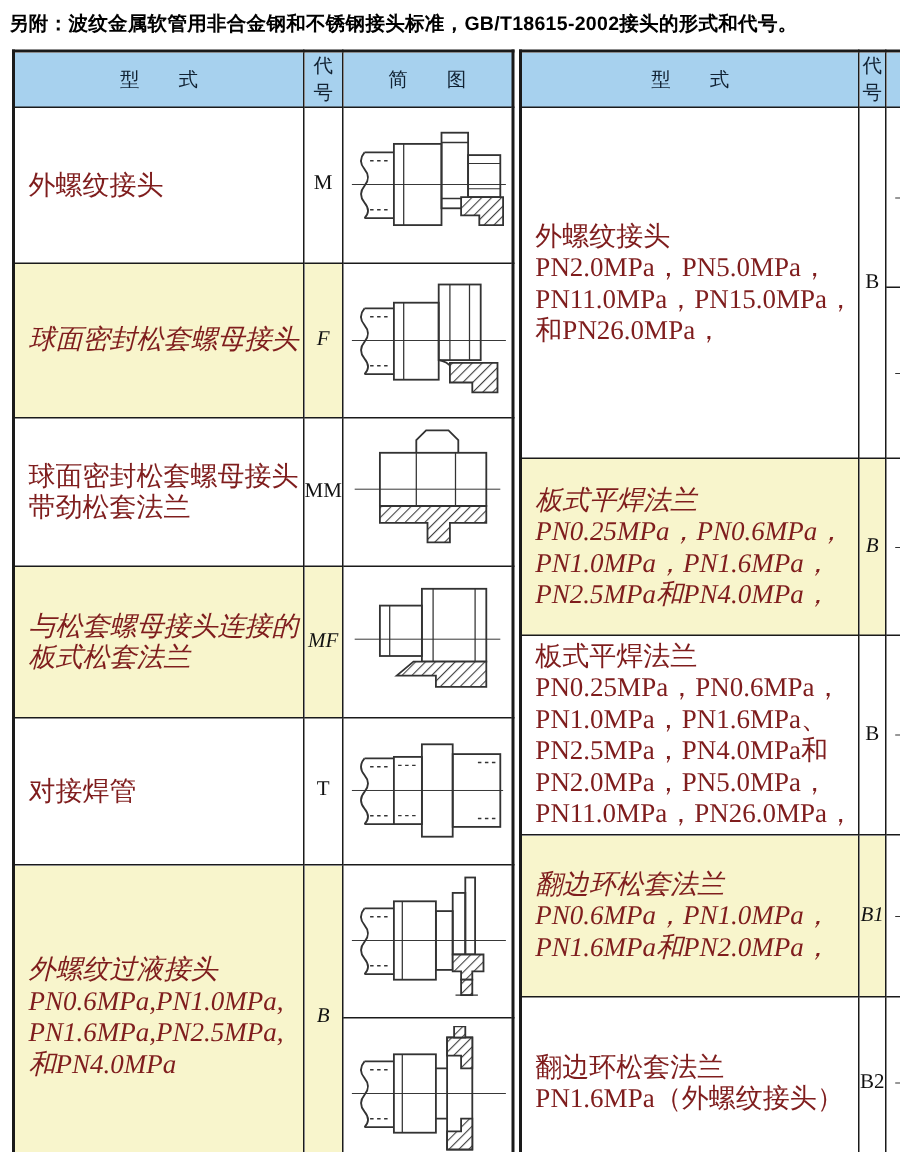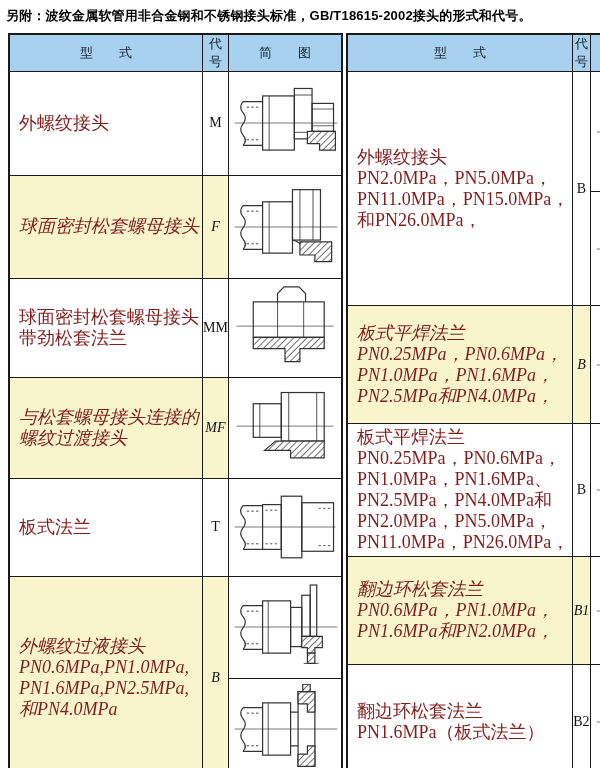--- a/index.html
+++ b/index.html
@@ -166,32 +166,32 @@
         <td class="code-cell">MM</td>
         <td class="diag-cell">
           <svg class="diag" width="112" height="90" viewBox="0 0 120 96">
                 <use href="#sym-mm"></use>
               </svg>
         </td>
       </tr>
       <tr style="height:100px">
         <td class="type-cell hl">
           <div class="type-line">与松套螺母接头连接的</div>
-          <div class="type-line">螺纹过渡接头</div>
+          <div class="type-line">板式松套法兰</div>
         </td>
         <td class="code-cell hl">MF</td>
         <td class="diag-cell">
           <svg class="diag" width="112" height="90" viewBox="0 0 120 96">
                 <use href="#sym-mf"></use>
               </svg>
         </td>
       </tr>
       <tr style="height:97px">
         <td class="type-cell">
-          <div class="type-line">板式法兰</div>
+          <div class="type-line">对接焊管</div>
         </td>
         <td class="code-cell">T</td>
         <td class="diag-cell">
           <svg class="diag" width="112" height="90" viewBox="0 0 120 96">
                 <use href="#sym-t"></use>
               </svg>
         </td>
       </tr>
       <tr style="height:101px">
         <td class="type-cell hl" rowspan="2">
@@ -289,21 +289,21 @@
         <td class="code-cell hl">B1</td>
         <td class="diag-cell">
           <svg class="diag" width="116" height="94" viewBox="0 0 120 96">
                 <use href="#sym-flange-plate"></use>
               </svg>
         </td>
       </tr>
       <tr style="height:115px">
         <td class="type-cell">
           <div class="type-line">翻边环松套法兰</div>
-          <div class="type-line">PN1.6MPa（板式法兰）</div>
+          <div class="type-line">PN1.6MPa（外螺纹接头）</div>
         </td>
         <td class="code-cell">B2</td>
         <td class="diag-cell">
           <svg class="diag" width="116" height="94" viewBox="0 0 120 96">
                 <use href="#sym-flange-section"></use>
               </svg>
         </td>
       </tr>
     </tbody>
       </table>

